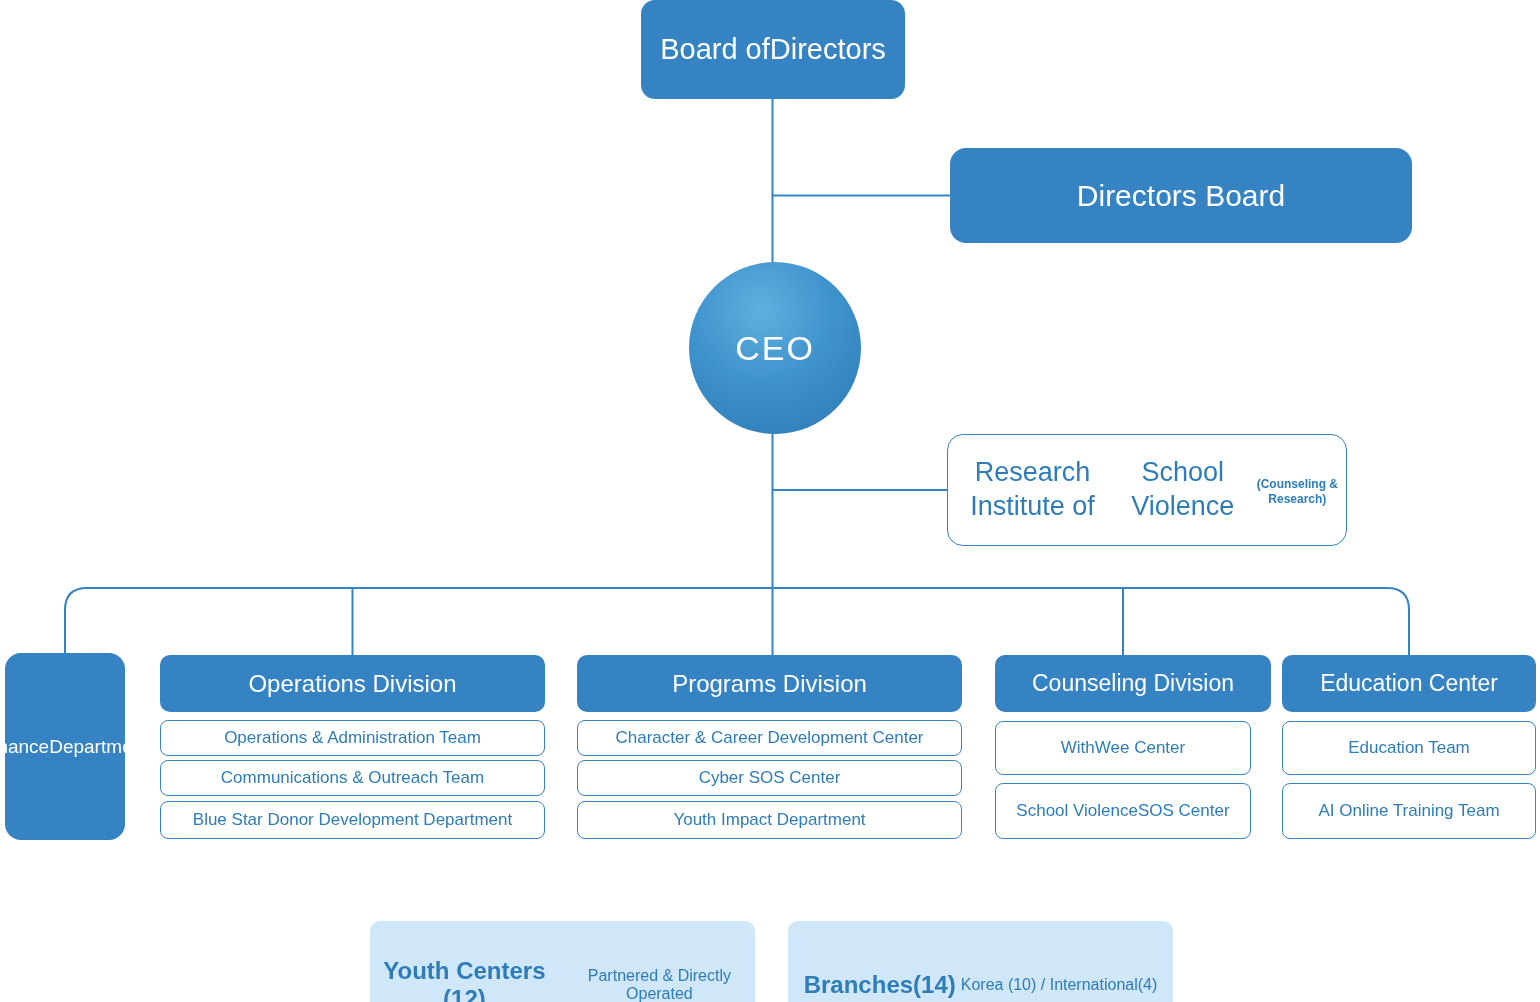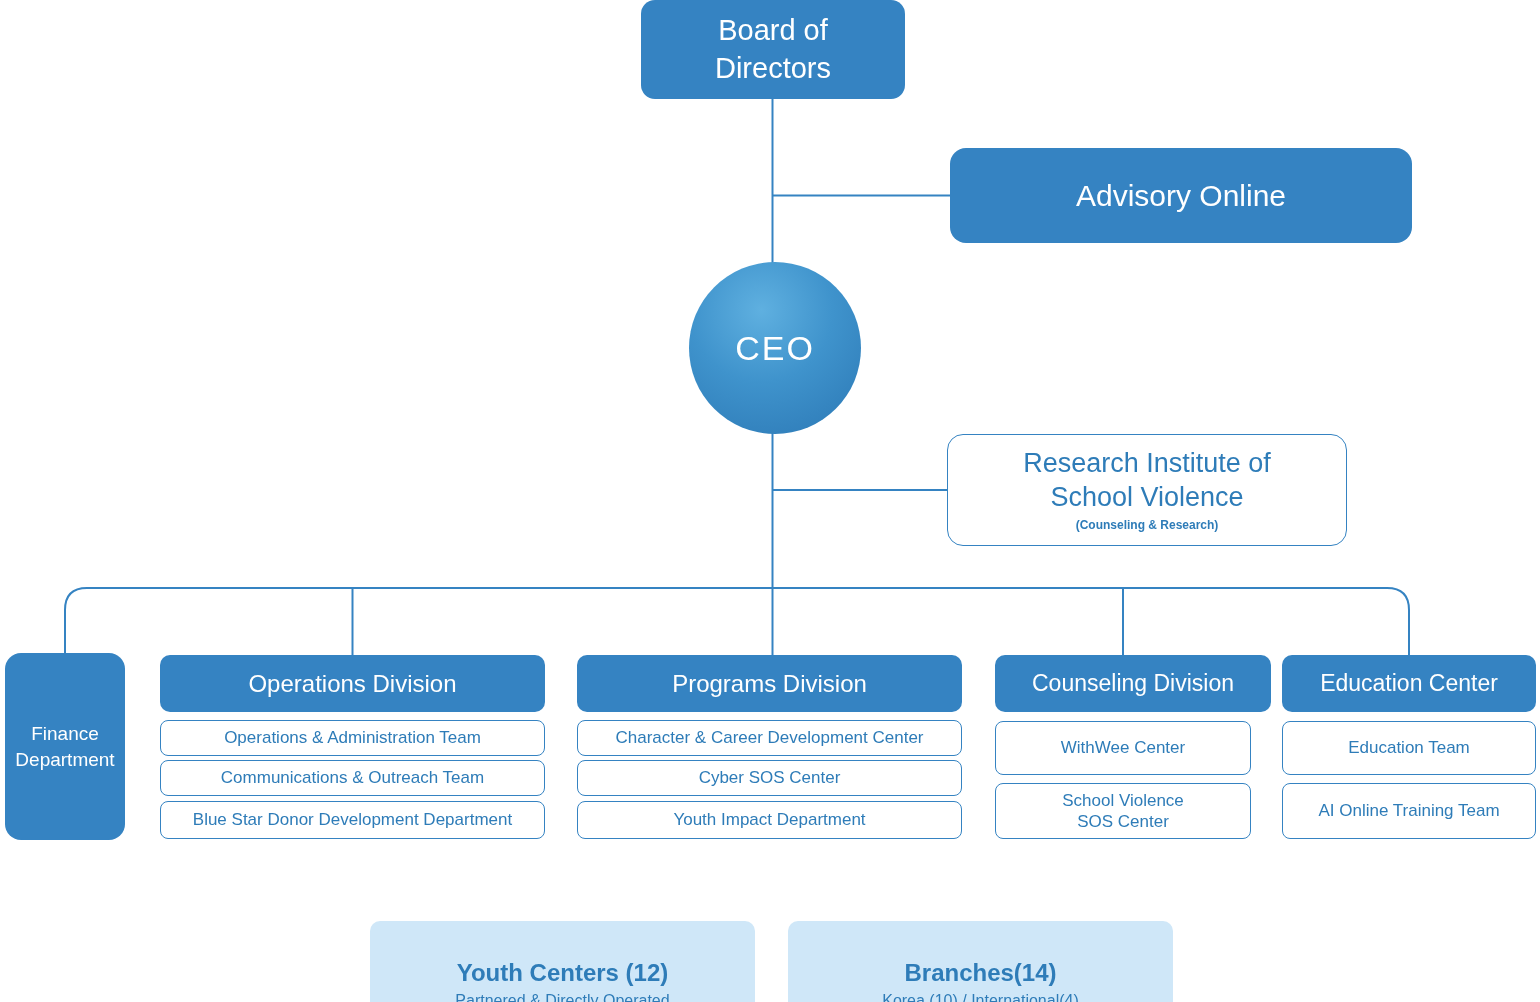--- a/index.html
+++ b/index.html
@@ -14,21 +14,21 @@
     overflow: hidden;
   }
 
   svg.lines { position: absolute; left: 0; top: 0; z-index: 0; }
   svg.lines path { fill: none; stroke: #3583c2; stroke-width: 2; }
 
   .node {
     position: absolute;
     z-index: 1;
     display: flex;
-    flex-direction: column;
+    flex-direction: row;
     align-items: center;
     justify-content: center;
     text-align: center;
   }
 
   .solid { background: #3583c2; color: #ffffff; }
   .outline { background: #ffffff; border: 1.5px solid #3583c2; color: #2e7cb8; }
   .lightfill { background: #cfe7f8; color: #2e7cb8; margin-top: 46px; }
 
   
@@ -93,21 +93,21 @@
 
     <path d="M1123 588 V656"></path>
   </svg>
 
   <div class="node solid board">
     <span>Board of</span>
     <span>Directors</span>
   </div>
 
   <div class="node solid advisory">
-    <span>Advisory Online</span>
+    <span>Directors Board</span>
   </div>
 
   <div class="node ceo">
     <span>CEO</span>
   </div>
 
   <div class="node outline research">
     <span>Research Institute of</span>
     <span>School Violence</span>
     <span class="note">(Counseling &amp; Research)</span>

